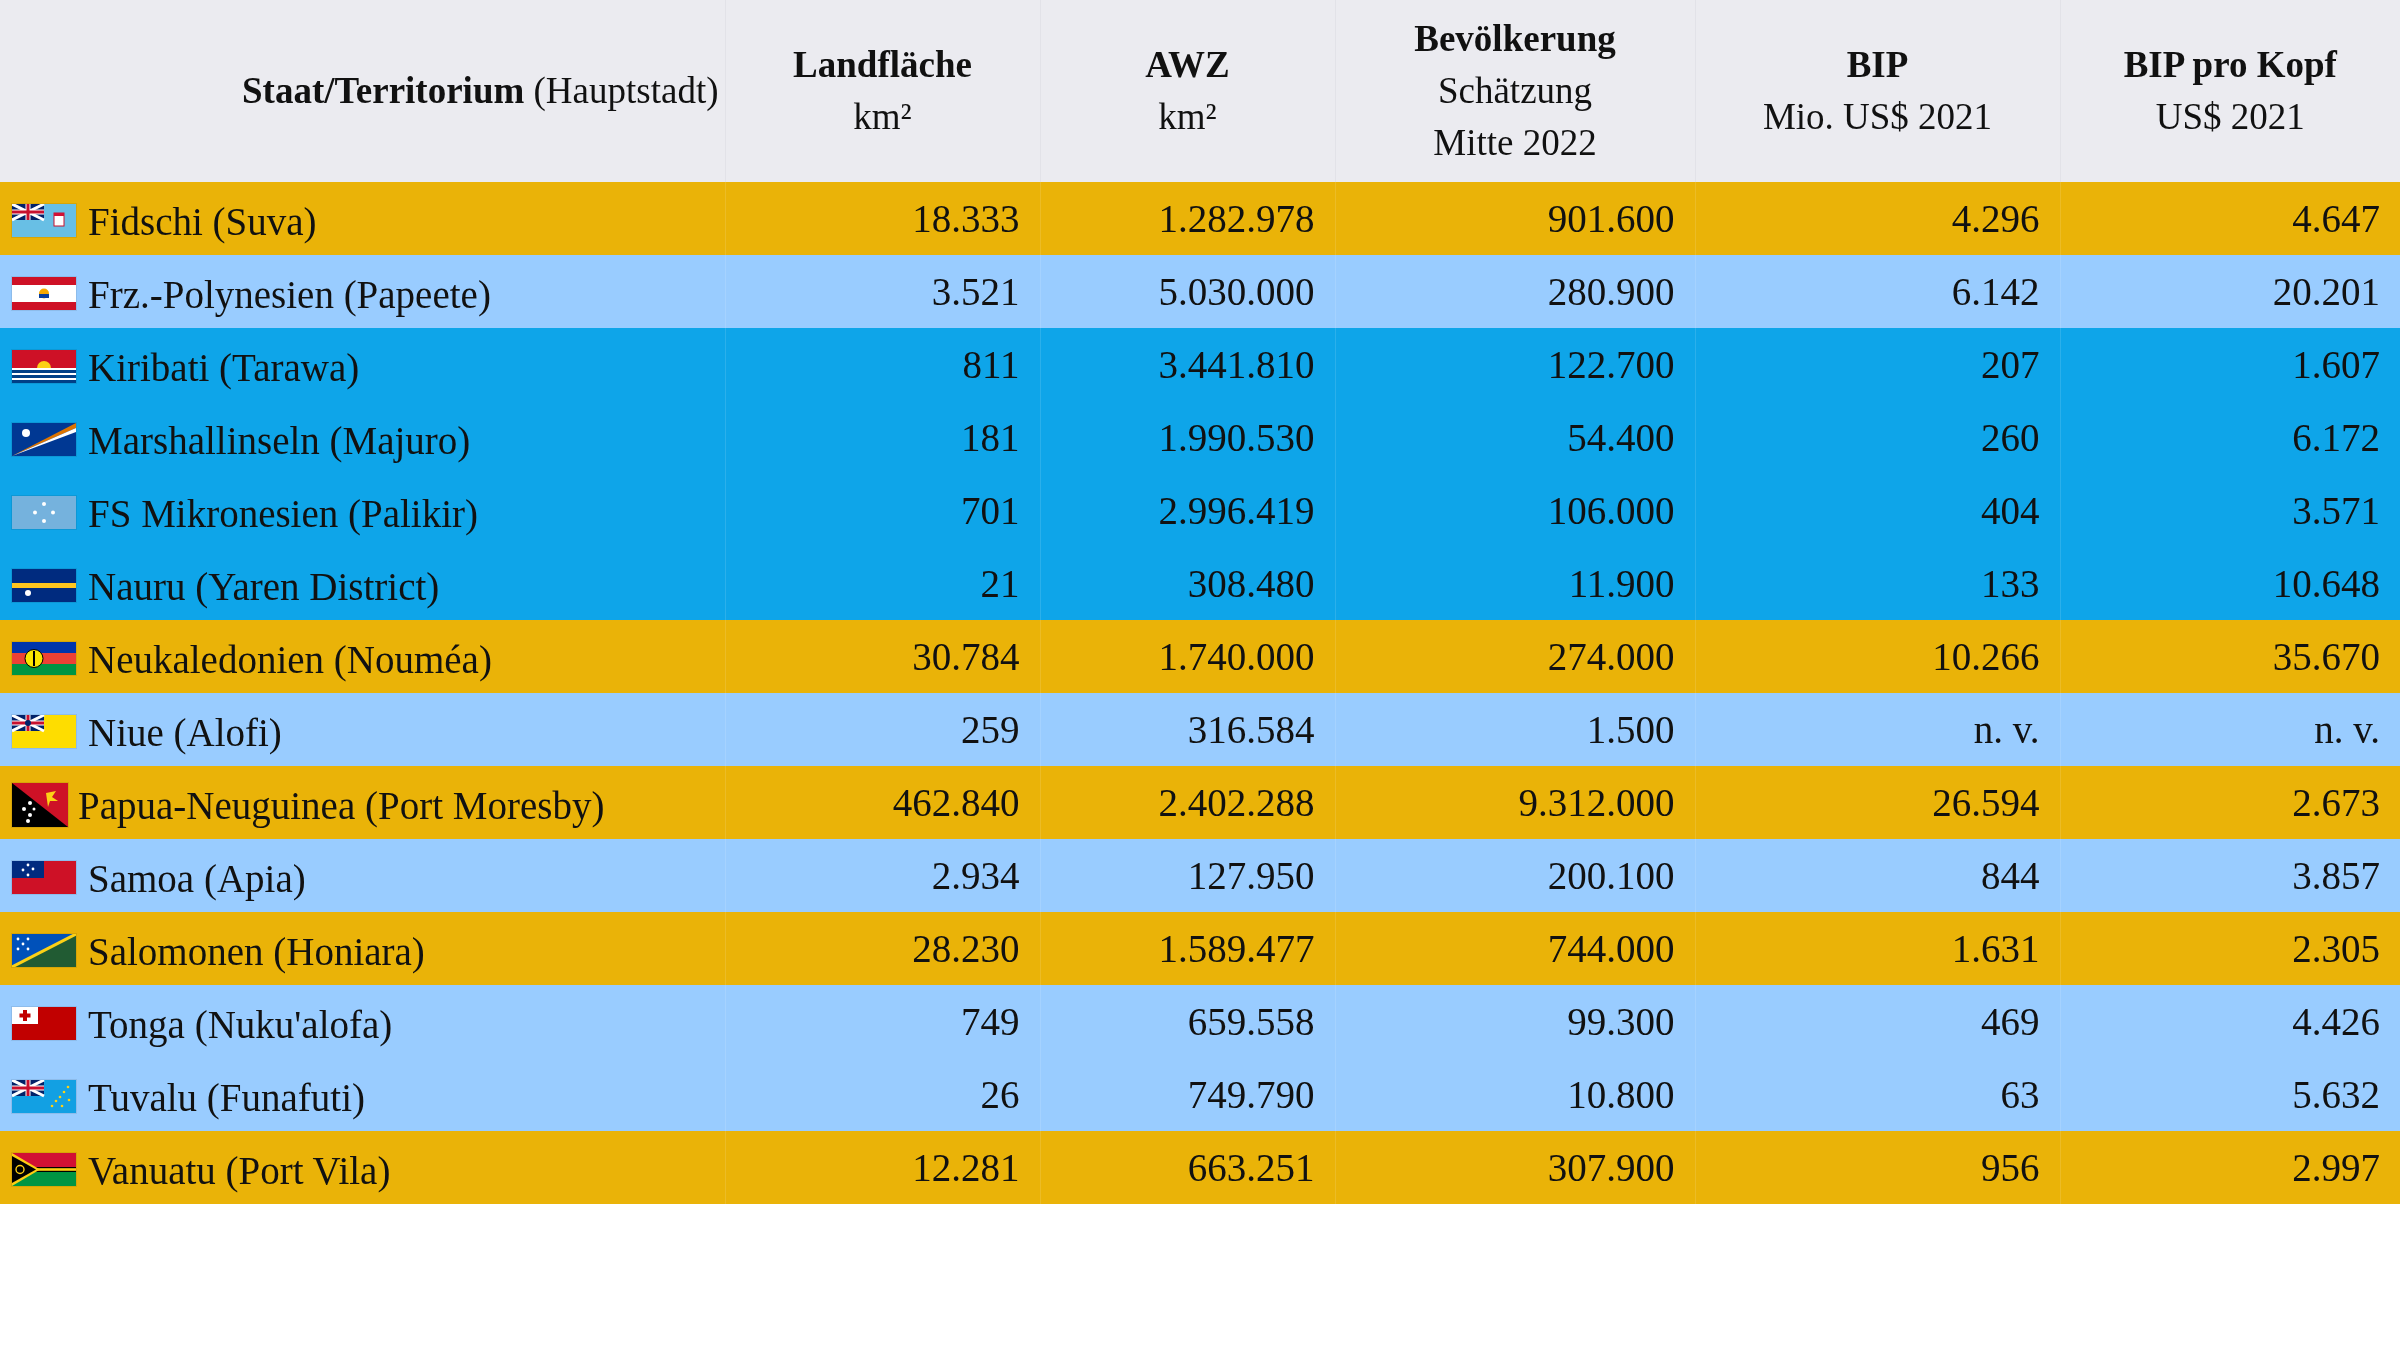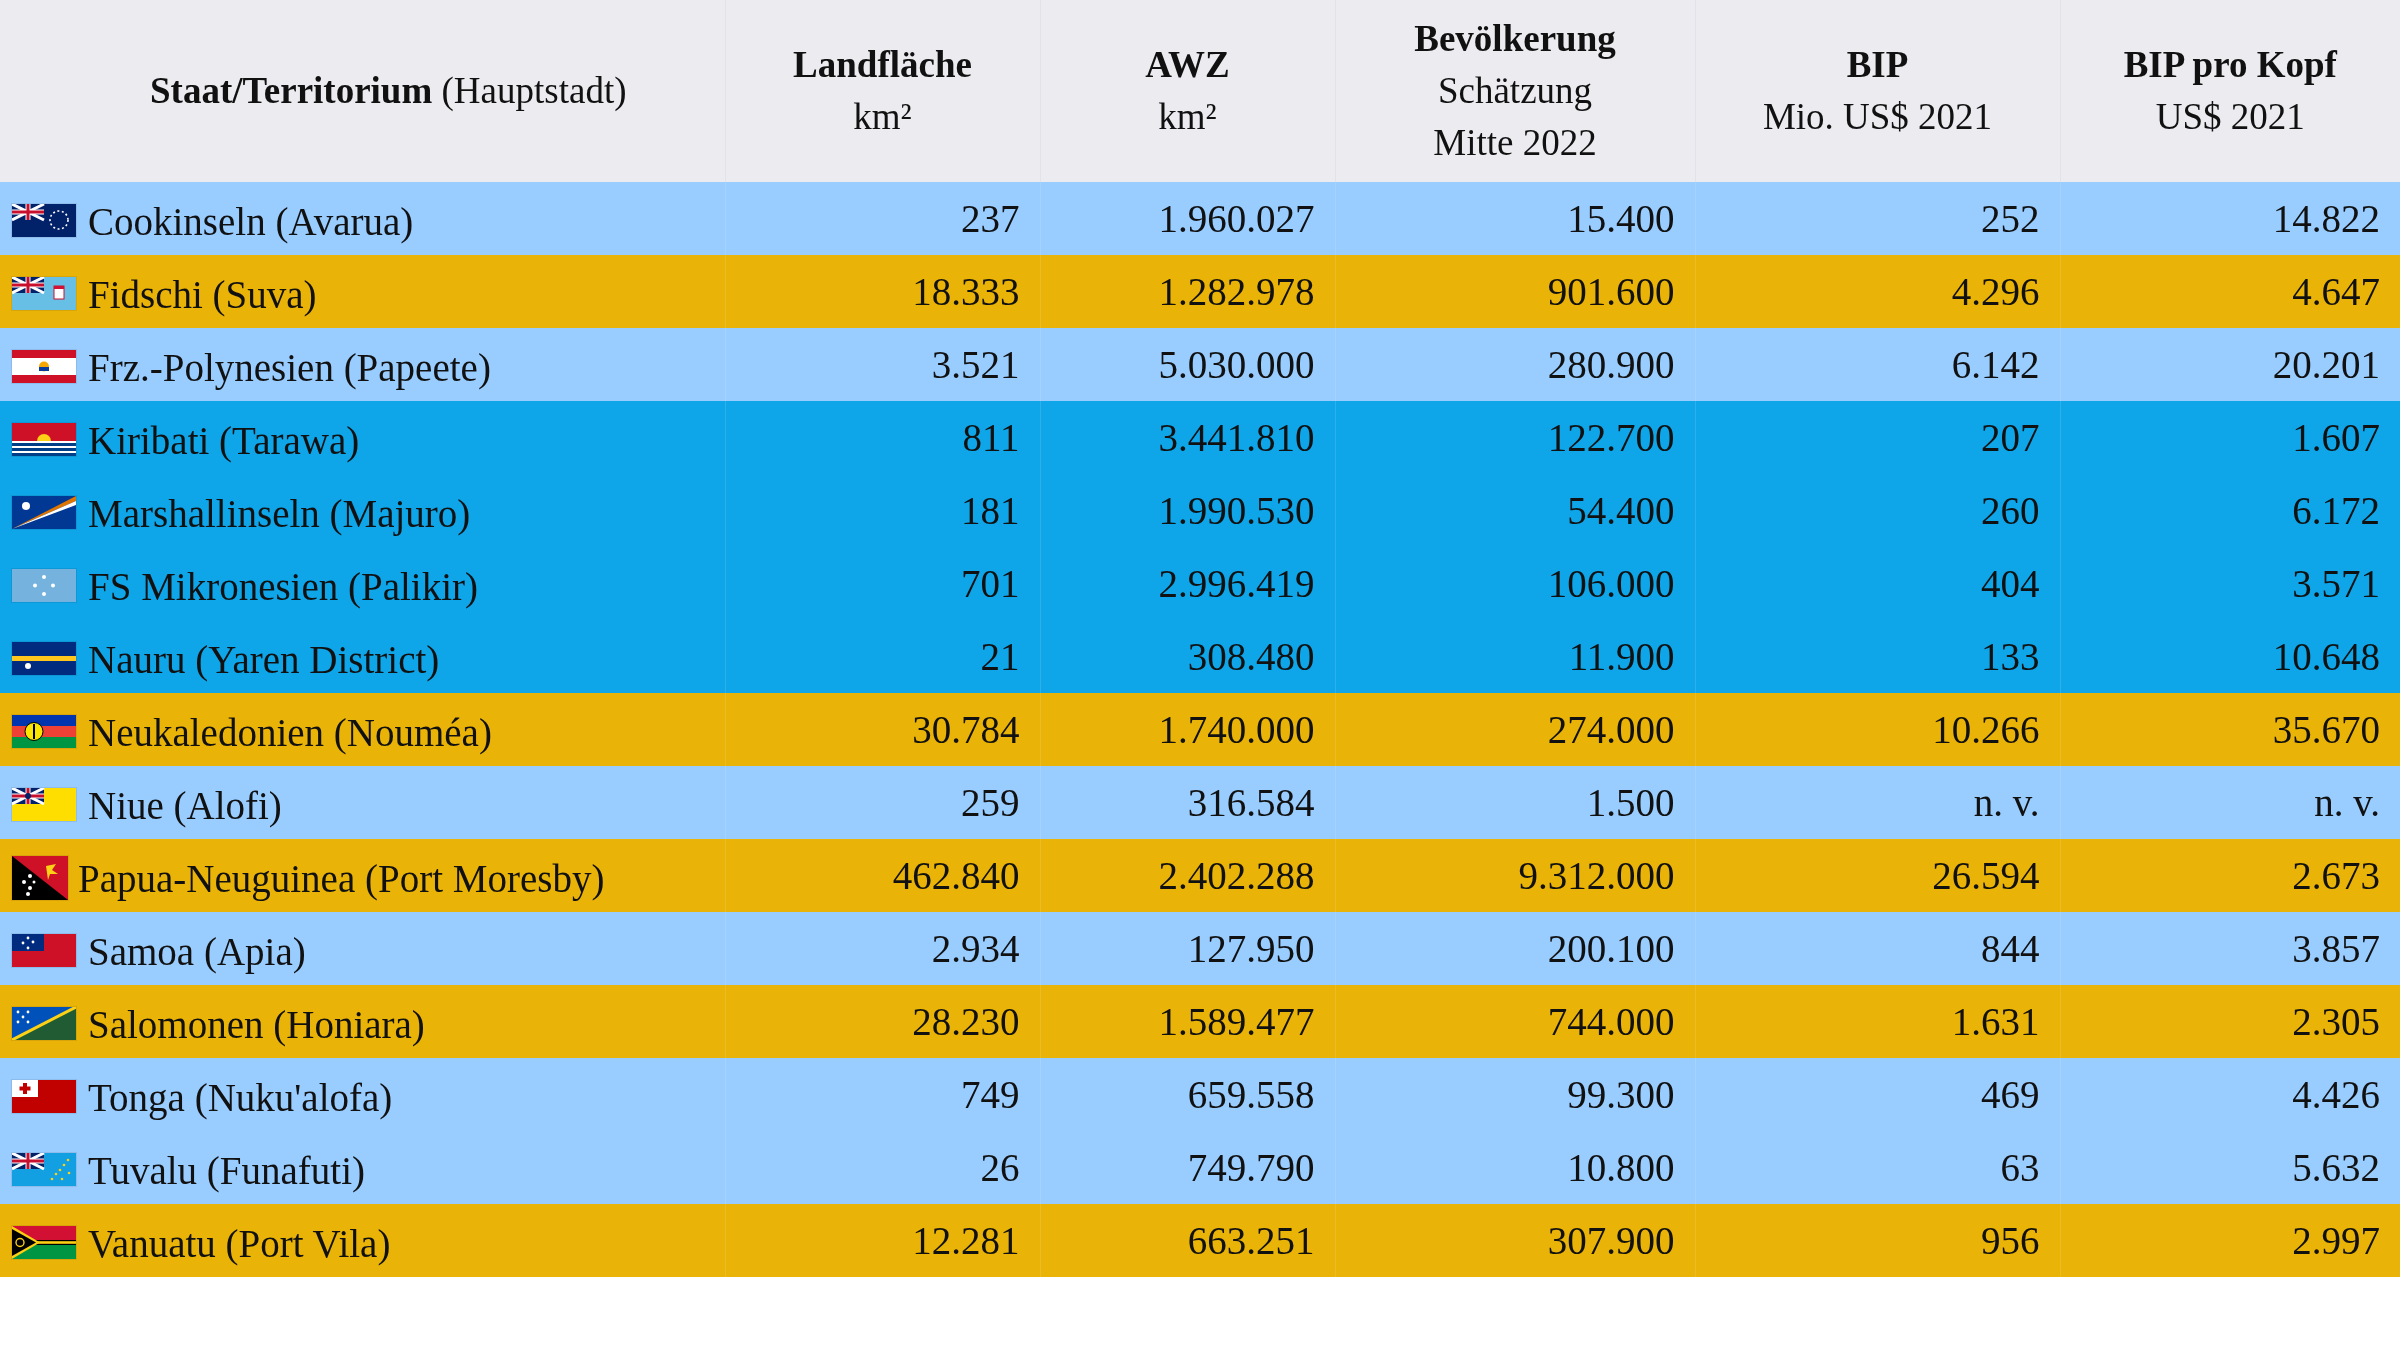--- a/index.html
+++ b/index.html
@@ -27,21 +27,21 @@
     font-size: 37px;
     font-weight: normal;
     line-height: 52px;
     text-align: center;
     vertical-align: middle;
     padding: 0 6px;
     border-right: 1px solid #e2e2e8;
   }
   thead th:last-child { border-right: none; }
   thead th .hb { font-weight: bold; display: block; }
-  thead th.name-h { text-align: center; padding-left: 58px; }
+  thead th.name-h { text-align: right; padding-left: 58px; }
   thead th.name-h .hb { display: inline; }
 
   tbody td {
     height: 73px;
     font-size: 39px;
     vertical-align: middle;
     padding: 0;
     white-space: nowrap;
     border-right: 1px solid rgba(255,255,255,0.12);
   }
@@ -101,35 +101,20 @@
         <span class="hb">BIP</span>
         <span>Mio. US$ 2021</span>
       </th>
       <th>
         <span class="hb">BIP pro Kopf</span>
         <span>US$ 2021</span>
       </th>
     </tr>
   </thead>
   <tbody id="tbody">
-      <tr class="blue">
-        <td class="name"><span class="flag"><svg viewBox="0 0 64 33">
-              <rect width="64" height="33" fill="#012169"></rect>
-              <rect x="0" y="0" width="32" height="16" fill="#012169"></rect>
-              <path d="M0 0L32 16M32 0L0 16" stroke="#fff" stroke-width="3"></path>
-              <path d="M16 0V16M0 8H32" stroke="#fff" stroke-width="5"></path>
-              <path d="M16 0V16M0 8H32" stroke="#c8102e" stroke-width="3"></path>
-              <circle cx="47" cy="16" r="9" fill="none" stroke="#fff" stroke-width="1.6" stroke-dasharray="2 2.5"></circle>
-            </svg></span><span class="cname">Cookinseln (Avarua)</span></td>
-        <td class="num">237</td>
-        <td class="num">1.960.027</td>
-        <td class="num">15.400</td>
-        <td class="num">252</td>
-        <td class="num">14.822</td>
-      </tr>
       <tr class="green">
         <td class="name"><span class="flag"><svg viewBox="0 0 64 33">
               <rect width="64" height="33" fill="#68bfe5"></rect>
               <rect width="32" height="16" fill="#012169"></rect>
               <path d="M0 0L32 16M32 0L0 16" stroke="#fff" stroke-width="3"></path>
               <path d="M16 0V16M0 8H32" stroke="#fff" stroke-width="5"></path>
               <path d="M16 0V16M0 8H32" stroke="#c8102e" stroke-width="3"></path>
               <rect x="42" y="9" width="10" height="13" fill="#fff" stroke="#c8102e" stroke-width="1"></rect>
               <rect x="42" y="9" width="10" height="3" fill="#d21034"></rect>
             </svg></span><span class="cname">Fidschi (Suva)</span></td>

